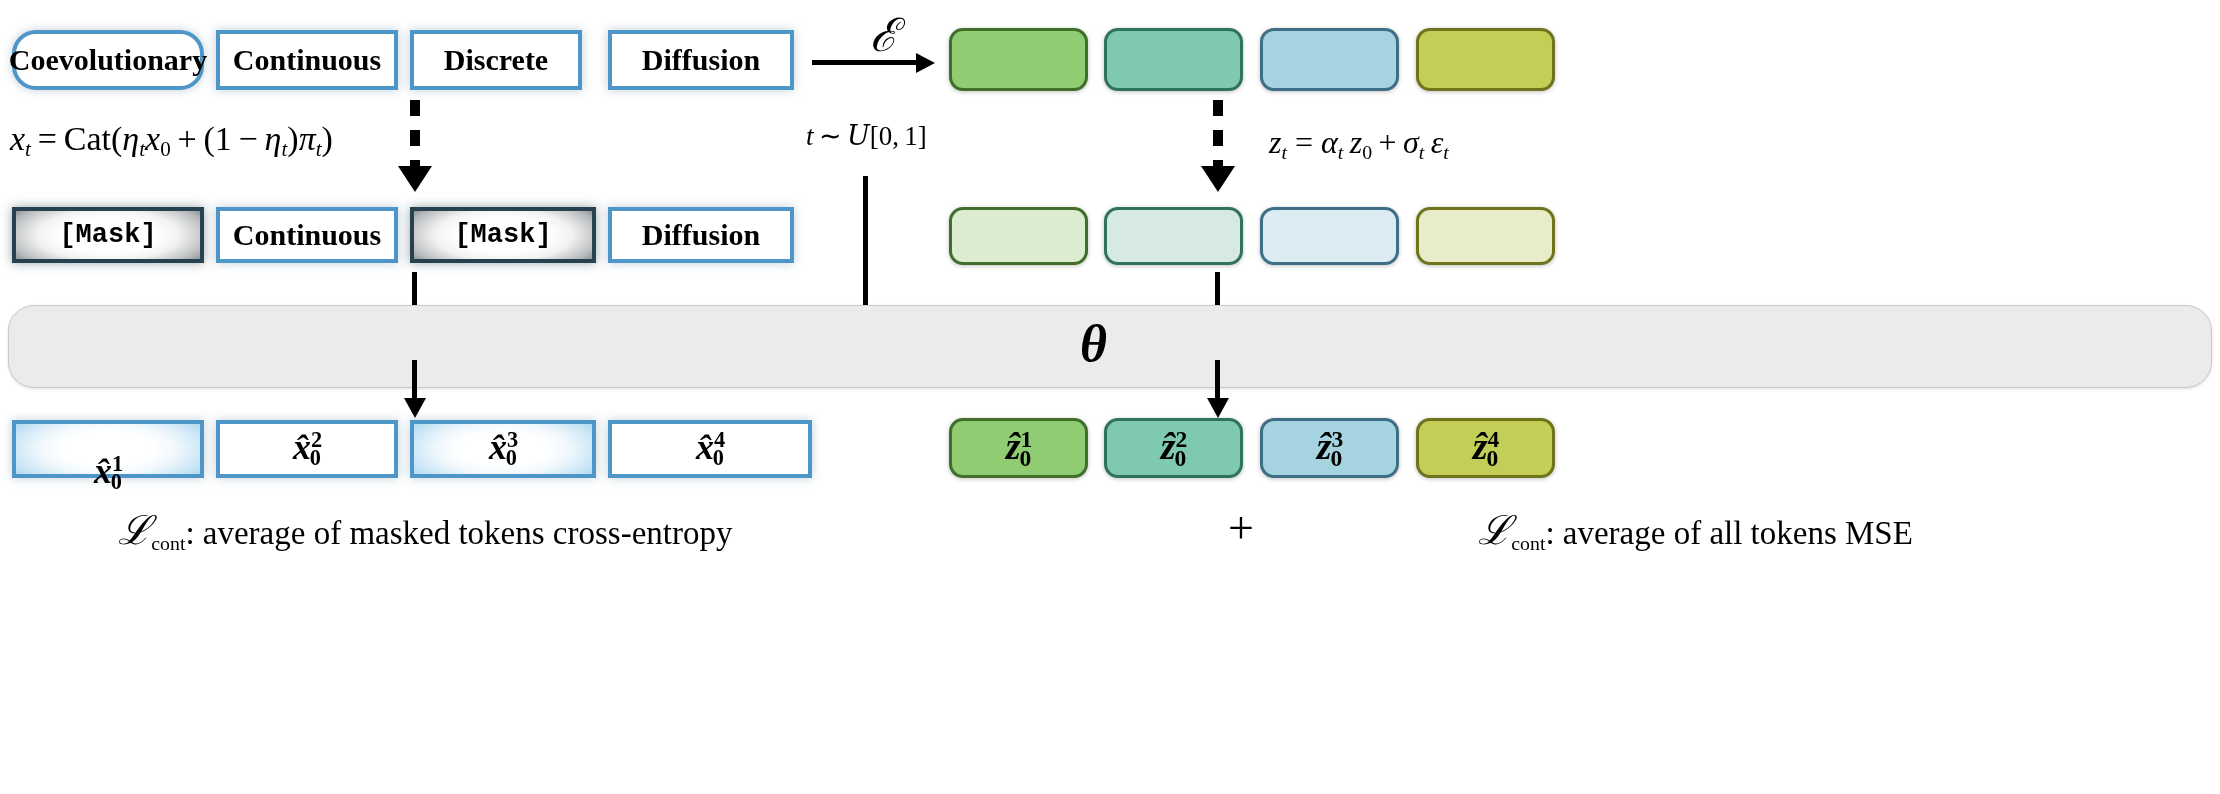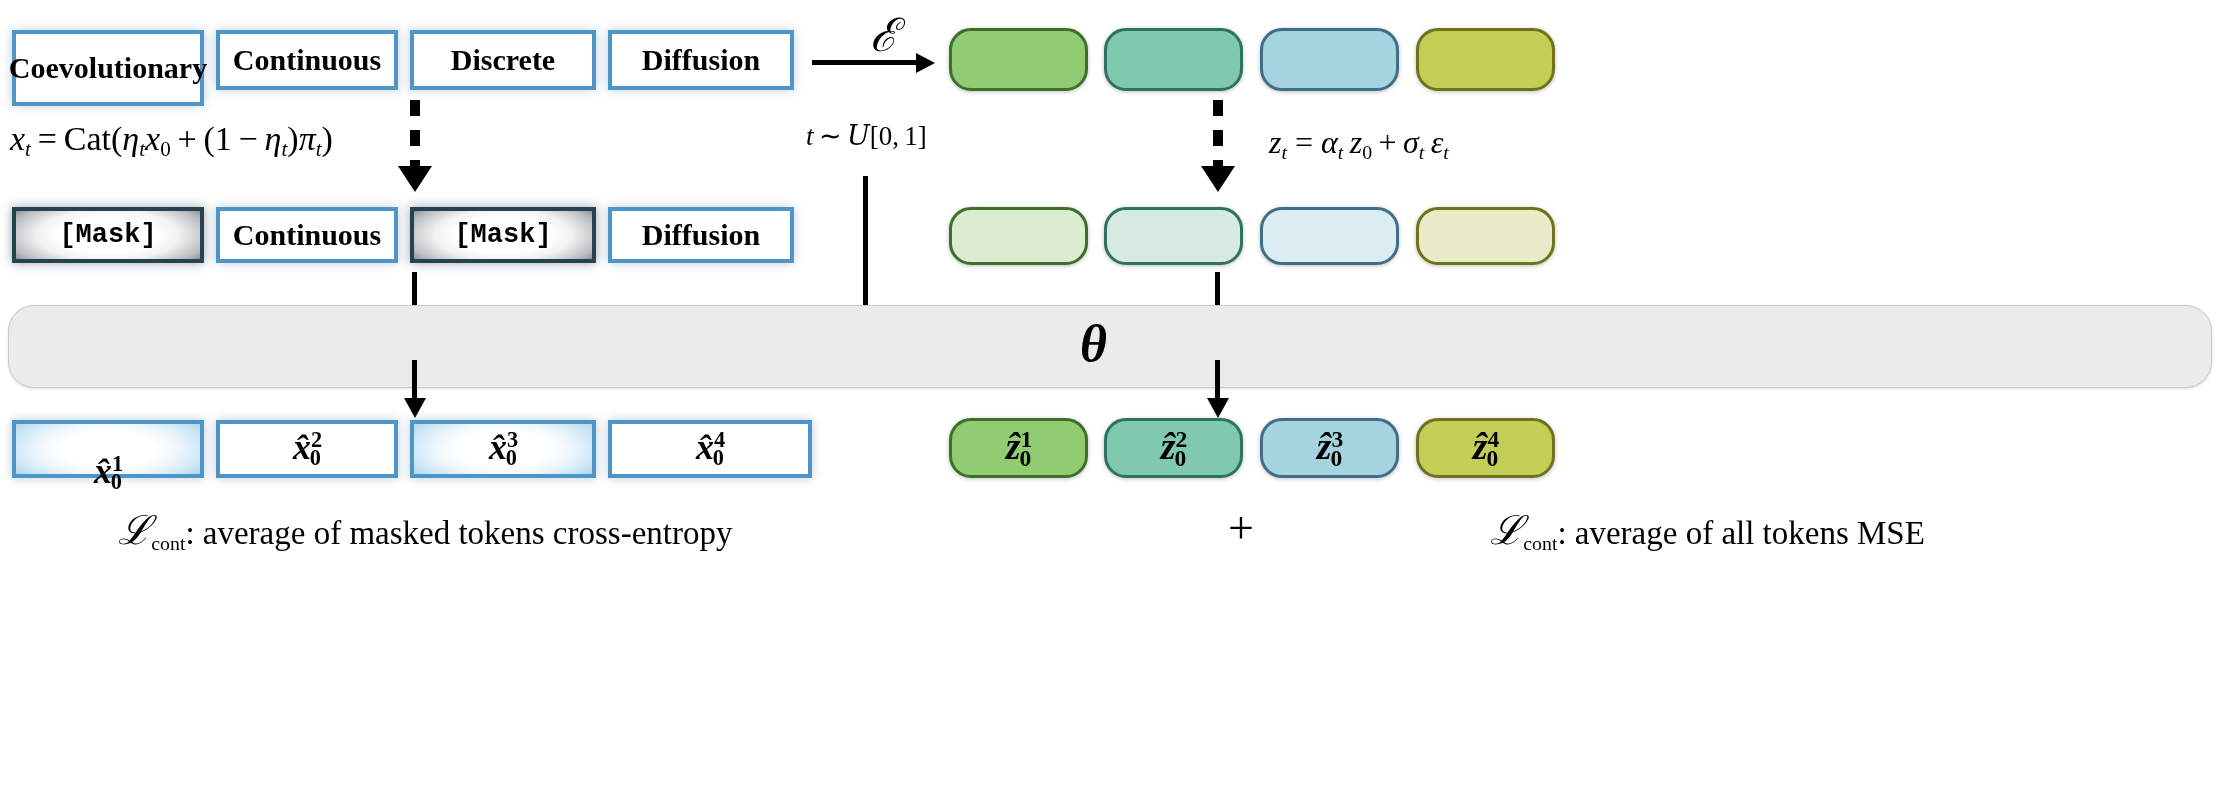--- a/index.html
+++ b/index.html
@@ -35,21 +35,21 @@
   .tok.pred-hl{
     background:
       radial-gradient(ellipse 64% 90% at 50% 50%, #ffffff 38%, #f0f8fd 58%, #cbe6f6 82%, #a9d6ef 100%);
   }
 
   
   .lat{
     position:absolute;
     box-sizing:border-box;
     display:flex;align-items:center;justify-content:center;
-    border-radius:22px;
+    border-radius:14px;
     border:3px solid #3f6f2a;
     box-shadow:0 1px 4px rgba(0,0,0,.25);
     font-family:"Liberation Serif", serif;
     font-size:34px;color:#000;
   }
 
   
   .theta-bar{
     position:absolute;
     box-sizing:border-box;
@@ -123,23 +123,23 @@
   .zhat{
     font-family:"Liberation Serif", serif;
     font-size:38px;font-weight:bold;font-style:italic;
   }
 </style>
 </head>
 <body>
 
 <div class="stage">
 
-  <div class="tok" style="left:12px;top:30px;width:192px;height:76px;">Coevolutionary</div>
+  <div class="tok" style="left:12px;top:30px;width:192px;height:60px;border-radius:24px;">Coevolutionary</div>
   <div class="tok" style="left:216px;top:30px;width:182px;height:60px;">Continuous</div>
-  <div class="tok" style="left:410px;top:30px;width:186px;height:60px;">Discrete</div>
+  <div class="tok" style="left:410px;top:30px;width:172px;height:60px;">Discrete</div>
   <div class="tok" style="left:608px;top:30px;width:186px;height:60px;">Diffusion</div>
 
   <div class="enc" style="left:870px;top:12px;">ℰ</div>
   <div class="arrow-h" style="left:812px;top:52px;width:126px;height:22px;">
     <div class="arrow-line" style="left:0;top:8px;width:106px;height:5px;"></div>
     <div class="arrow-head-right" style="left:104px;top:1px;"></div>
   </div>
 
   <div class="lat" style="left:949px;top:28px;width:139px;height:63px;background:#8fcc72;border-color:#3f6f2a;"></div>
   <div class="lat" style="left:1104px;top:28px;width:139px;height:63px;background:#7fc9ae;border-color:#2f7260;"></div>
@@ -243,17 +243,17 @@
       ẑ<sup style="font-style:normal">4</sup><sub style="font-style:normal;margin-left:-.55em">0</sub>
     </span>
   </div>
 
   <div class="caption" style="left:118px;top:510px;">
     <span class="cal" style="font-size:40px;">ℒ</span><sub style="font-style:normal;font-size:.60em">cont</sub><span>: average of masked tokens cross-entropy</span>
   </div>
 
   <div class="plus" style="left:1228px;top:505px;">+</div>
 
-  <div class="caption" style="left:1478px;top:510px;margin-left:12px;">
+  <div class="caption" style="left:1478px;top:510px;">
     <span class="cal" style="font-size:40px;">ℒ</span><sub style="font-style:normal;font-size:.60em">cont</sub><span>: average of all tokens MSE</span>
   </div>
 
 </div>
 
 </body></html>

